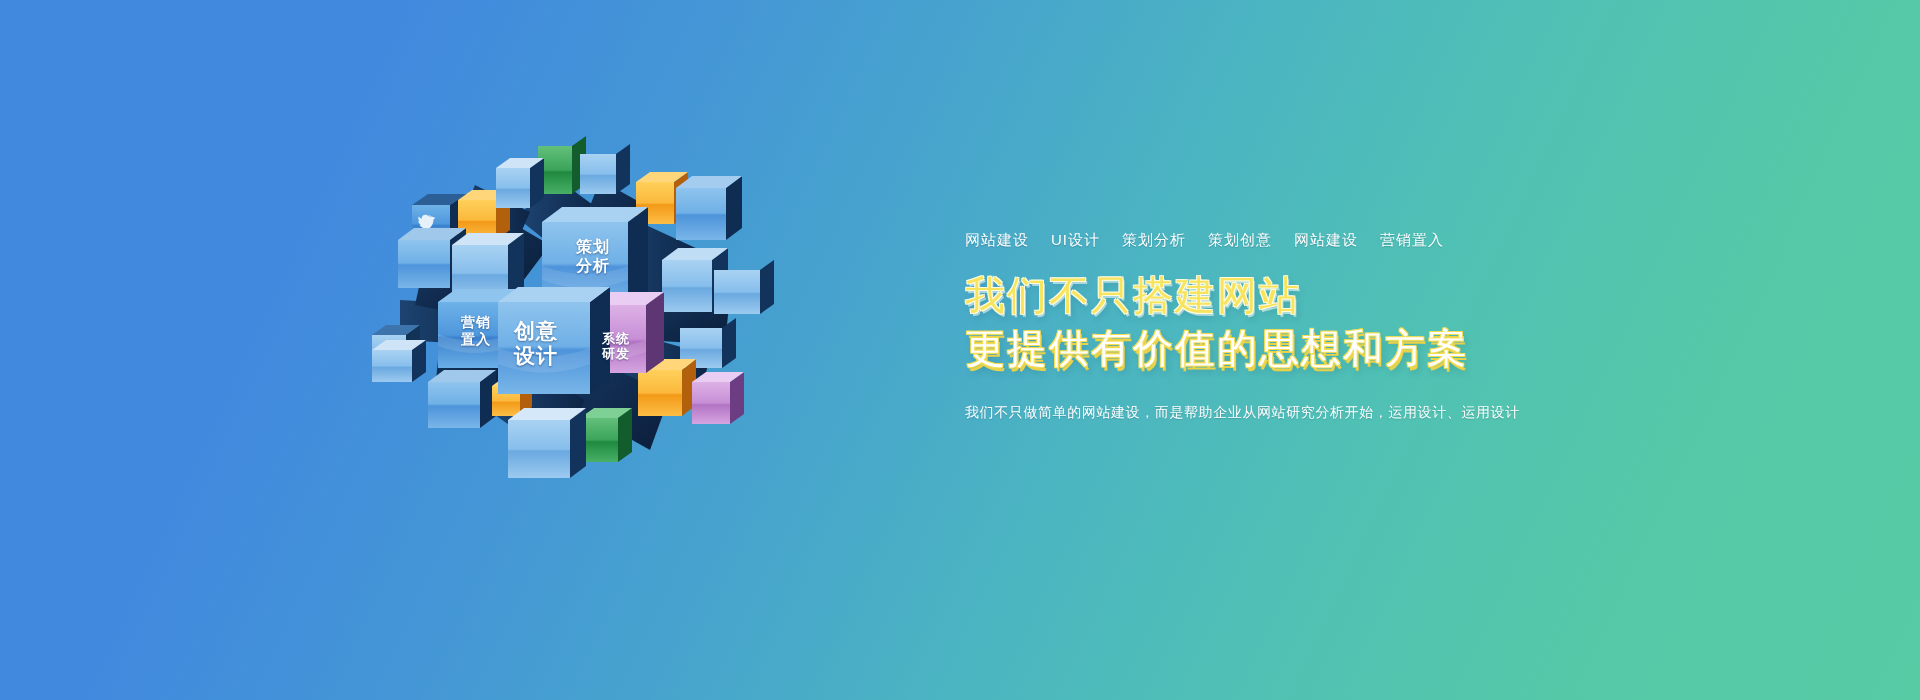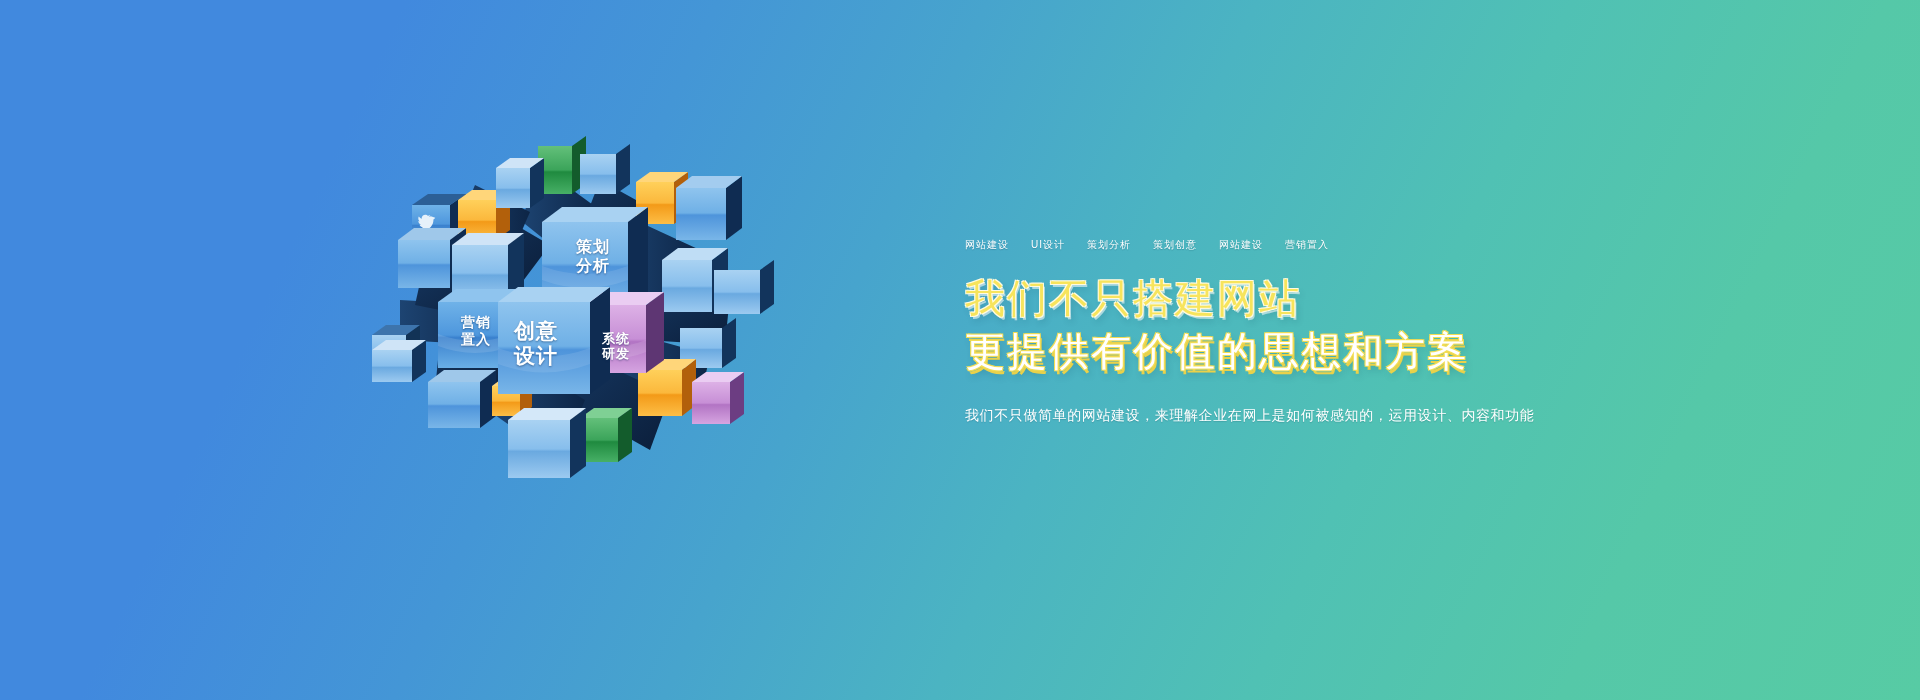--- a/index.html
+++ b/index.html
@@ -47,27 +47,26 @@
   .lb-chuangyi { left:130px; top:169px; width:72px; font-size:21px; }
   .lb-yingxiao { left:75px;  top:164px; width:62px; font-size:14px; }
   .lb-xitong { left:218px; top:168px; width:56px; font-size:13px;margin-top:13px; }
 
   
   #content { position:absolute; left:965px; top:232px; width:800px; }
 
   #nav { display:flex; gap:22px; align-items:center; margin-bottom:26px; }
   #nav .nav-item {
     color:#ffffff;
-    font-size:10px;
+    font-size:15px;
     letter-spacing:1px;
     line-height:1;
     white-space:nowrap;
     cursor:pointer;
     text-shadow:0 1px 1px rgba(0,50,70,.25);
-    margin-top:8px;
   }
 
   .headline { line-height:1.12; margin-bottom:6px; }
   .h-line1, .h-line2 {
     font-size:40px;
     font-weight:normal;
     letter-spacing:2px;
     white-space:nowrap;
     display:block;
   }
@@ -343,17 +342,17 @@
       <span class="nav-item">网站建设</span>
       <span class="nav-item">营销置入</span>
     </div>
 
     <div class="headline">
       <span class="h-line1">我们不只搭建网站</span>
       <span class="h-line2">更提供有价值的思想和方案</span>
     </div>
 
     <div id="desc">
-      <p>我们不只做简单的网站建设，来理解企业在网上是如何被感知的，运用设计、内容和功能</p>
+      <p>我们不只做简单的网站建设，而是帮助企业从网站研究分析开始，运用设计、运用设计</p>
     </div>
 
   </div>
 </div>
 
 </body></html>

